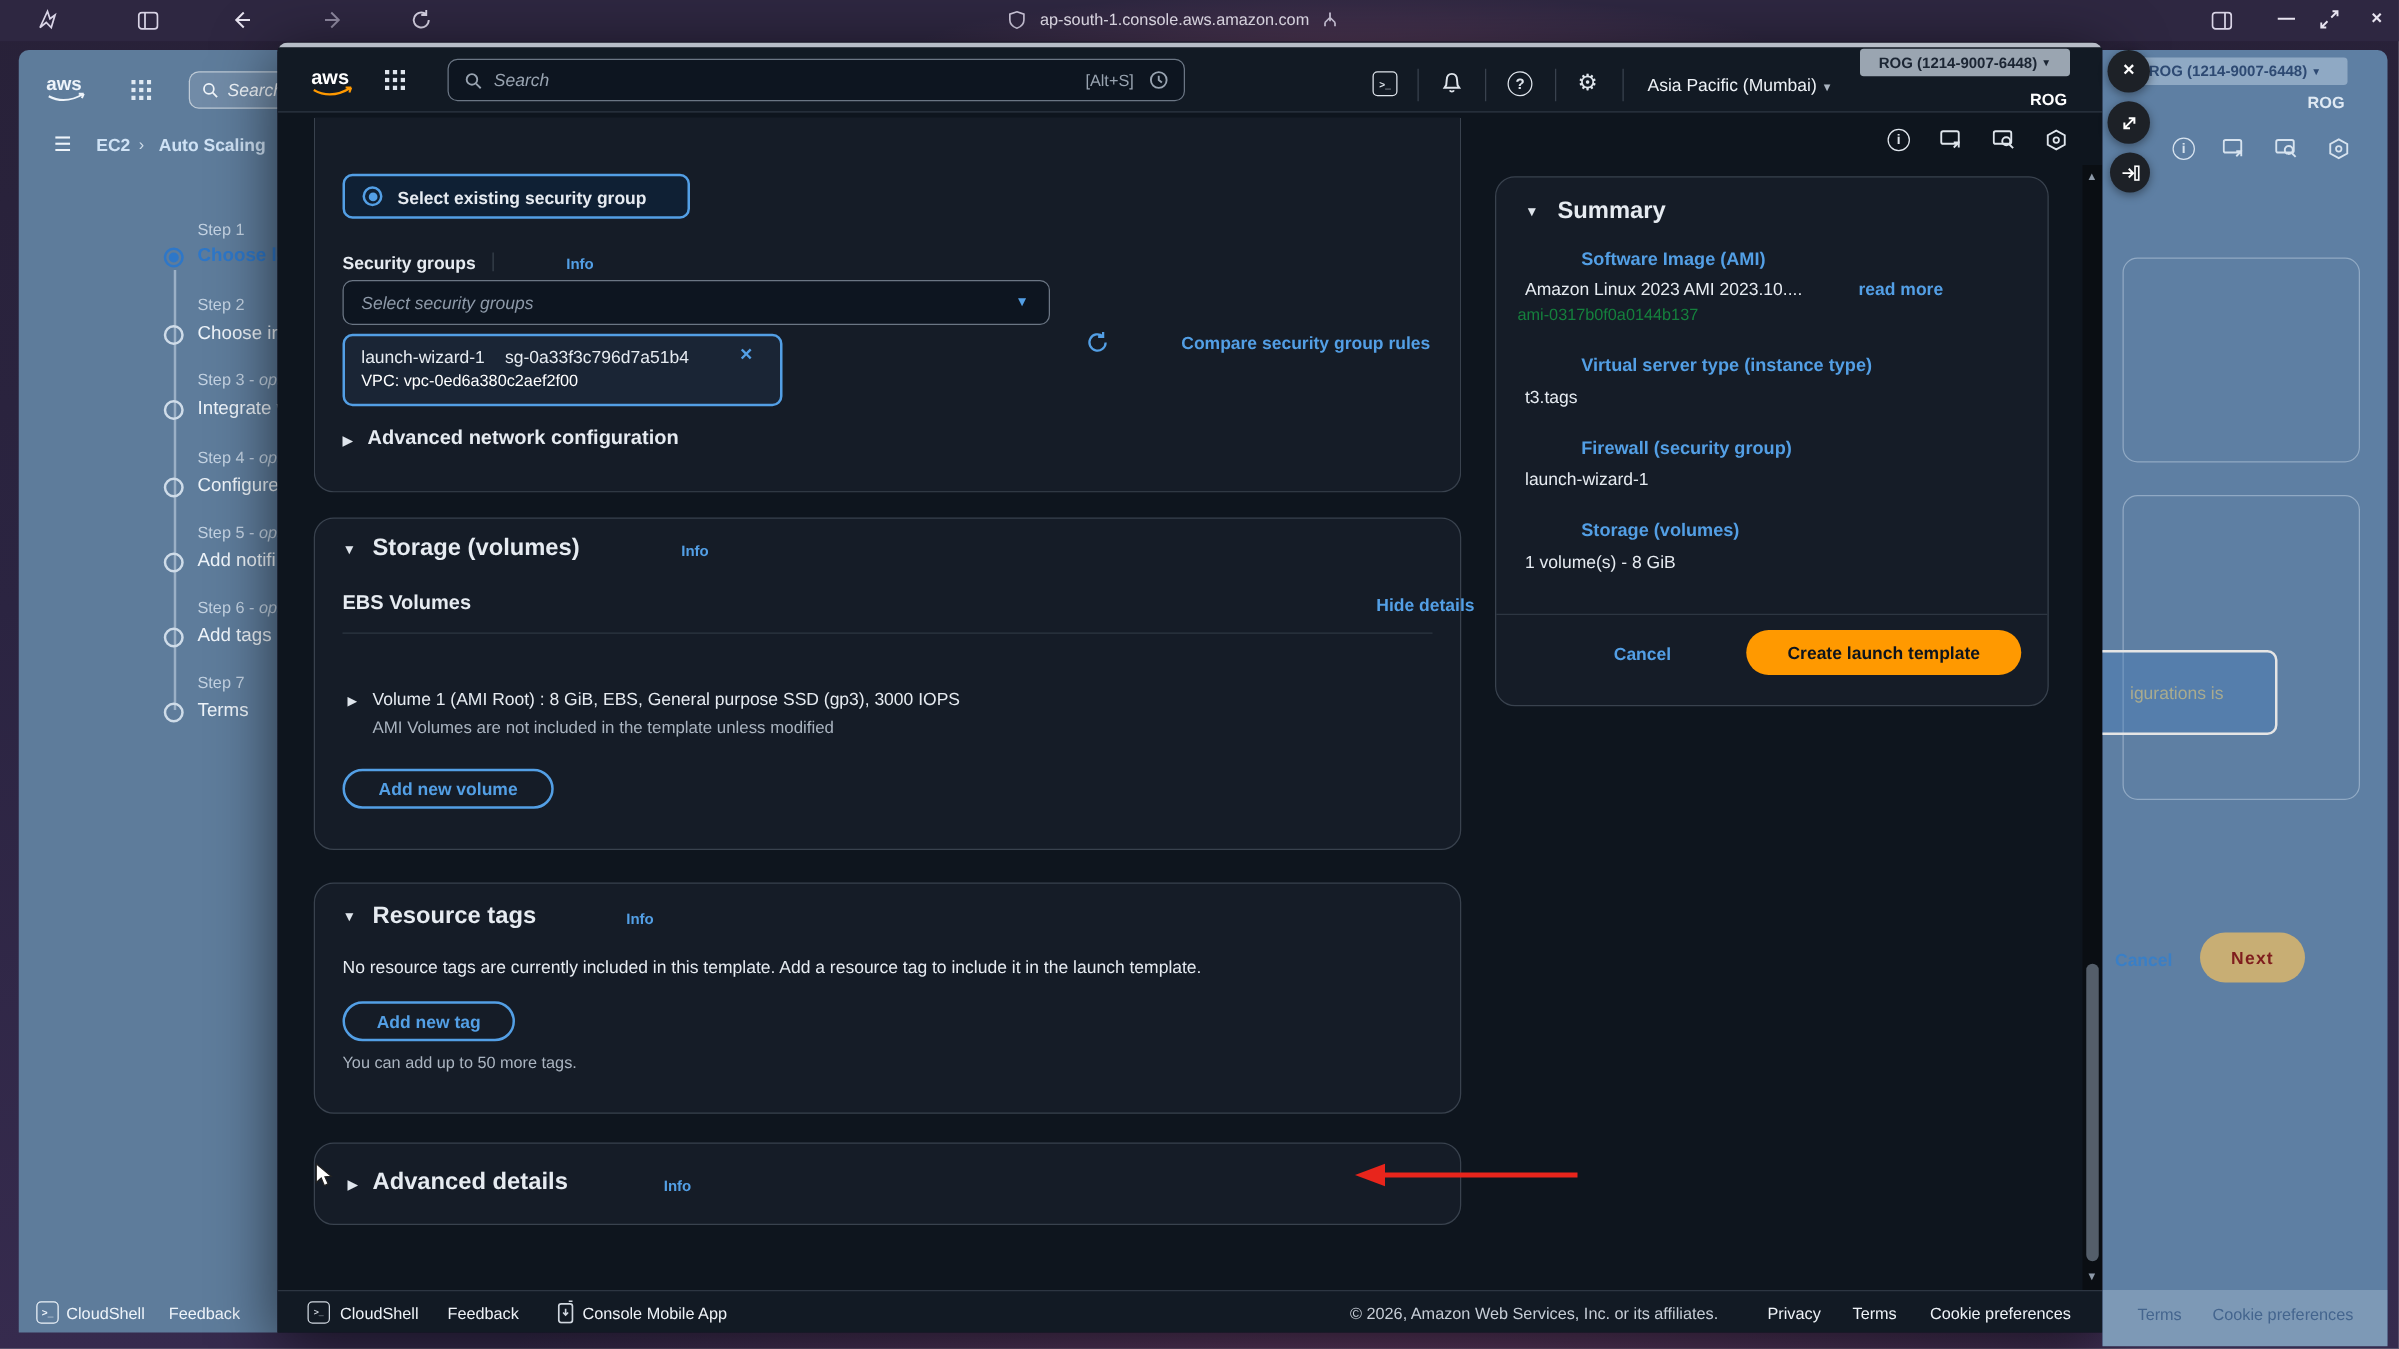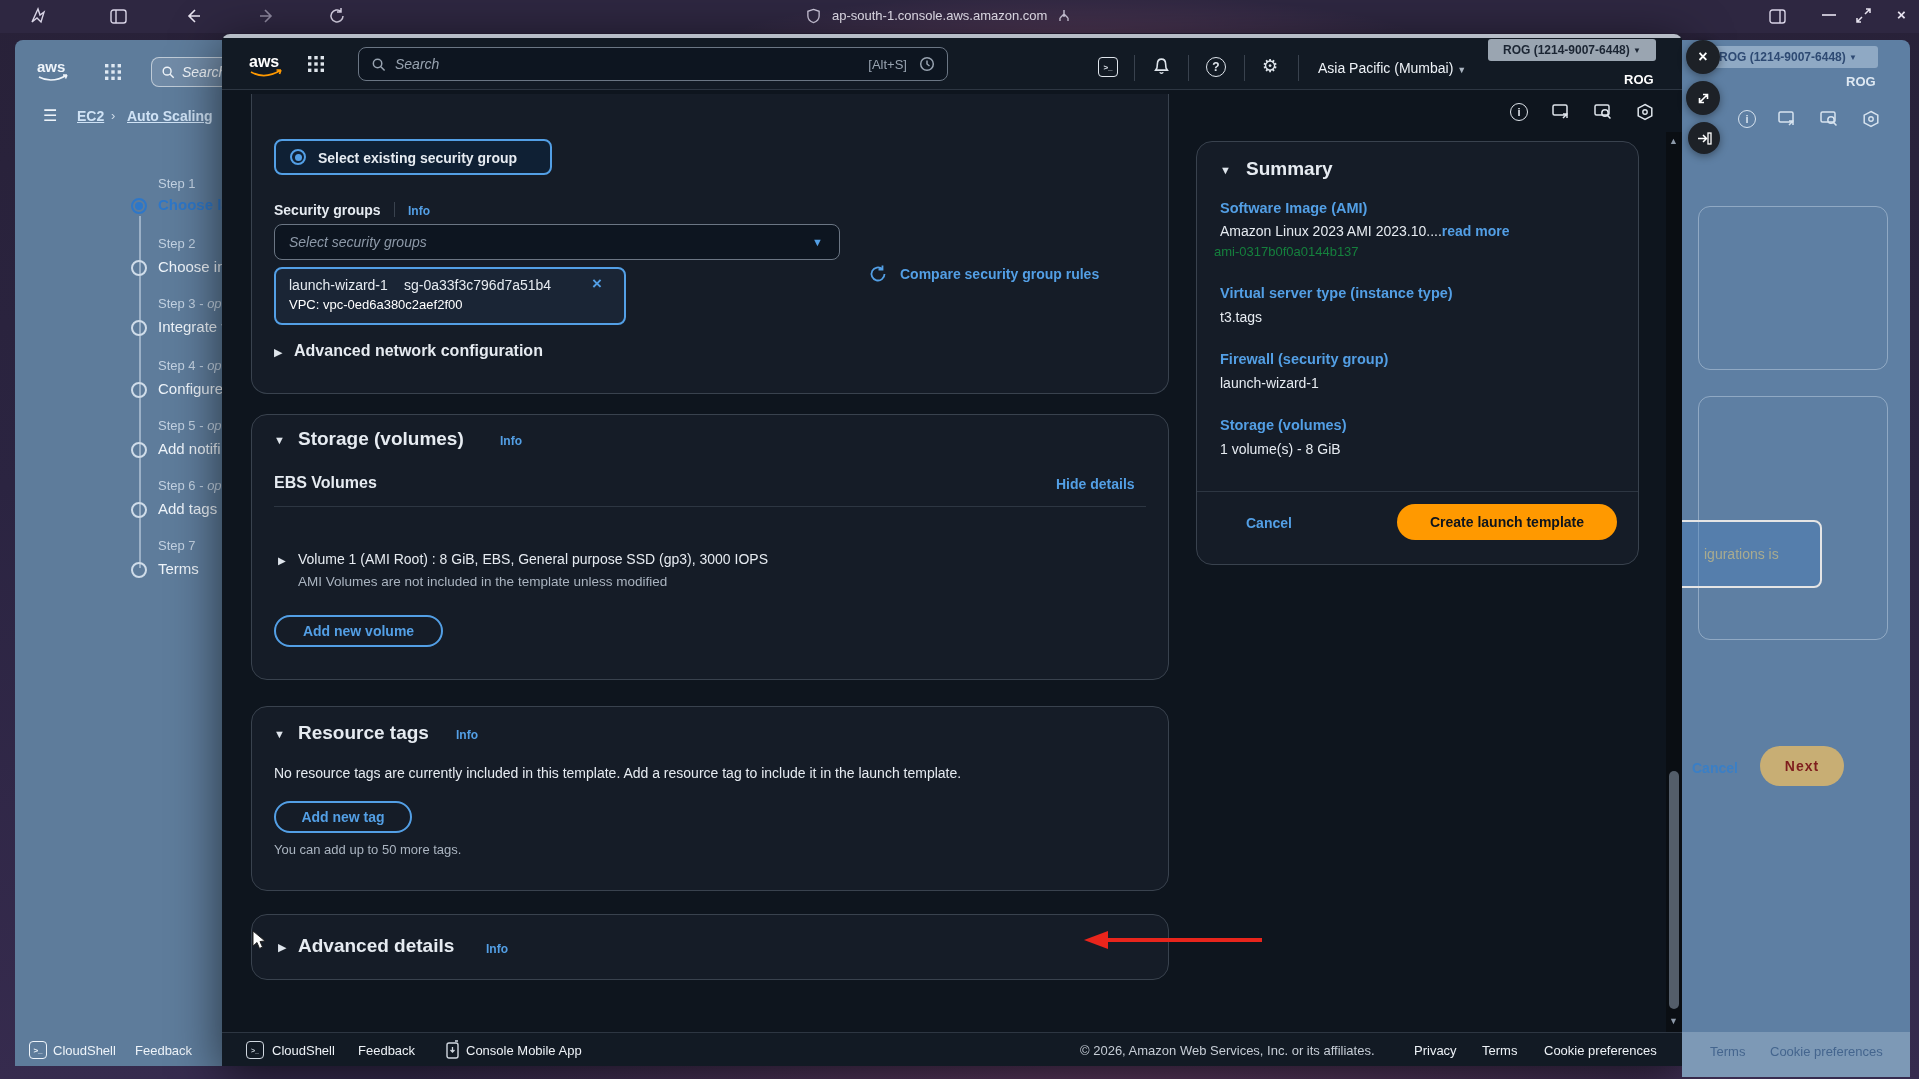--- a/index.html
+++ b/index.html
@@ -7,24 +7,24 @@
   body {
     font-family:"Liberation Sans", sans-serif;
     background:
       radial-gradient(1200px 300px at 58% 103%, rgba(205,95,145,.28), transparent 60%),
       linear-gradient(180deg,#282138 0%, #2b2441 45%, #362b4e 100%);
     color:#dfe5ec; font-size:14px;
   }
   .abs { position:absolute; }
   .b { font-weight:bold; }
   .it { font-style:italic; }
-  .blue { color:#539fe5; }
+  .blue { color:#539fe5;margin-left:45px; }
   .mut { color:#aab4c0; }
   .wh { color:#e6ebf1; }
-  .u { text-decoration:underline; }
+  .u { }
   .t11{font-size:11px}.t12{font-size:12px}.t13{font-size:13px}.t14{font-size:14px}
   .t16{font-size:16px}.t19{font-size:19px}
   
   #chrome { left:0; top:0; width:1919px; height:33px;
     background: radial-gradient(500px 70px at 56% 130%, rgba(220,120,160,.20), transparent 70%), #2e2741;
     color:#d9d4e6; }
   .chrome-ic { position:absolute; top:7px; }
   
   #bgleft { left:15px; top:40px; width:207px; height:1026px; background:#5e7c9b;
     border-radius:8px 0 0 0; overflow:hidden; color:#eef4fa; }

